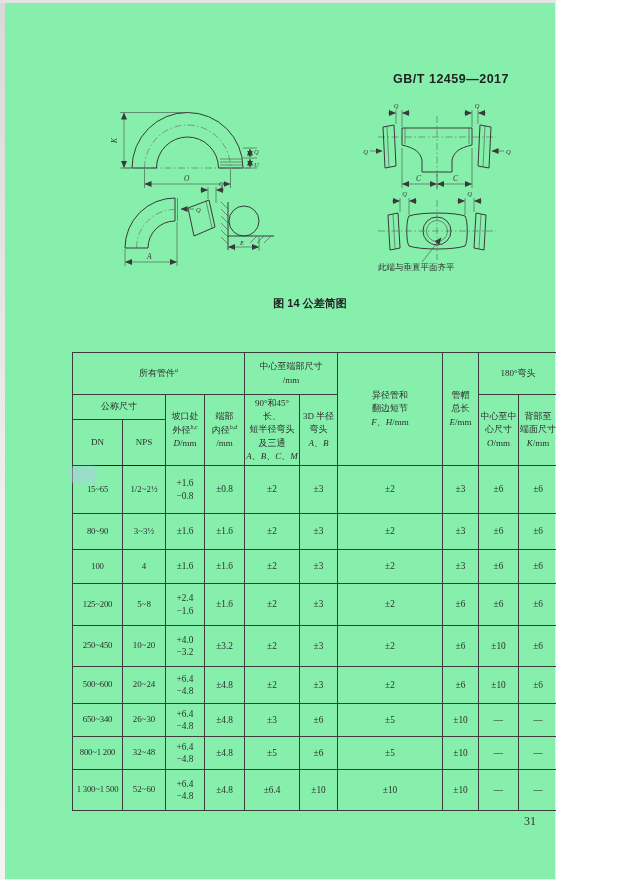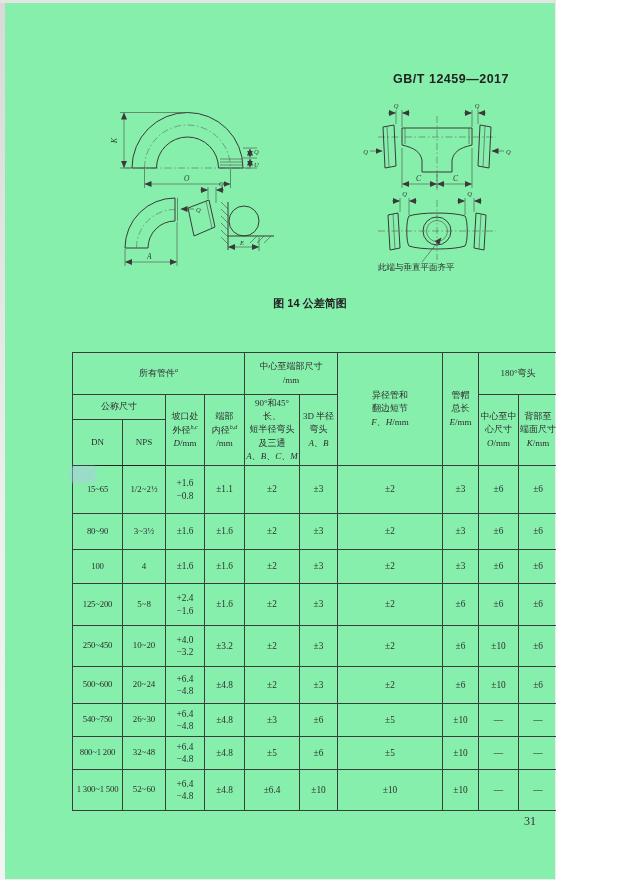--- a/index.html
+++ b/index.html
@@ -226,21 +226,21 @@
       </tr>
     </thead>
     <tbody>
         <tr>
           <td class="c-dn">15~65</td>
           <td class="c-nps">1/2~2½</td>
           <td class="c-d">
             <div>+1.6</div>
             <div>−0.8</div>
           </td>
-          <td class="c-id">±1.1</td>
+          <td class="c-id">±0.8</td>
           <td class="c-abcm">±2</td>
           <td class="c-ab">±3</td>
           <td class="c-fh">±2</td>
           <td class="c-e">±3</td>
           <td class="c-o">±6</td>
           <td class="c-k">±6</td>
         </tr>
         <tr>
           <td class="c-dn">80~90</td>
           <td class="c-nps">3~3½</td>
@@ -308,21 +308,21 @@
           </td>
           <td class="c-id">±4.8</td>
           <td class="c-abcm">±2</td>
           <td class="c-ab">±3</td>
           <td class="c-fh">±2</td>
           <td class="c-e">±6</td>
           <td class="c-o">±10</td>
           <td class="c-k">±6</td>
         </tr>
         <tr>
-          <td class="c-dn">540~750</td>
+          <td class="c-dn">650~340</td>
           <td class="c-nps">26~30</td>
           <td class="c-d">
             <div>+6.4</div>
             <div>−4.8</div>
           </td>
           <td class="c-id">±4.8</td>
           <td class="c-abcm">±3</td>
           <td class="c-ab">±6</td>
           <td class="c-fh">±5</td>
           <td class="c-e">±10</td>

